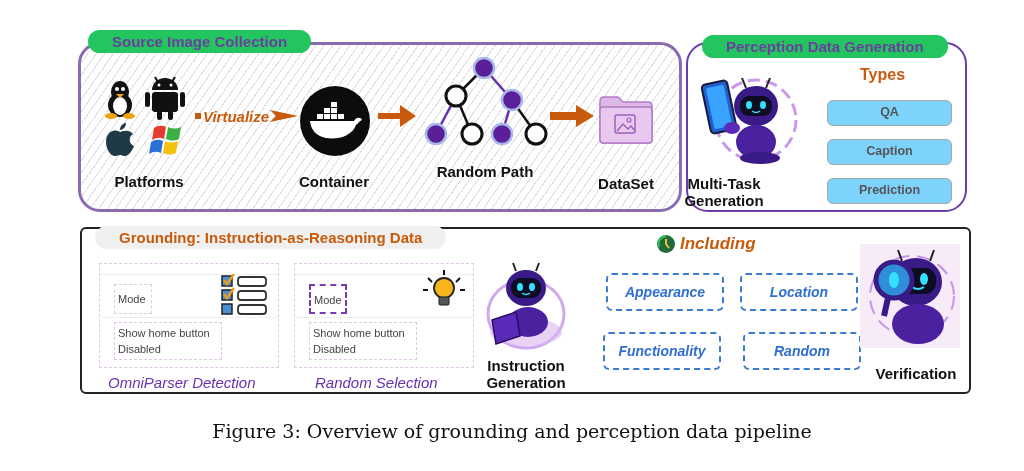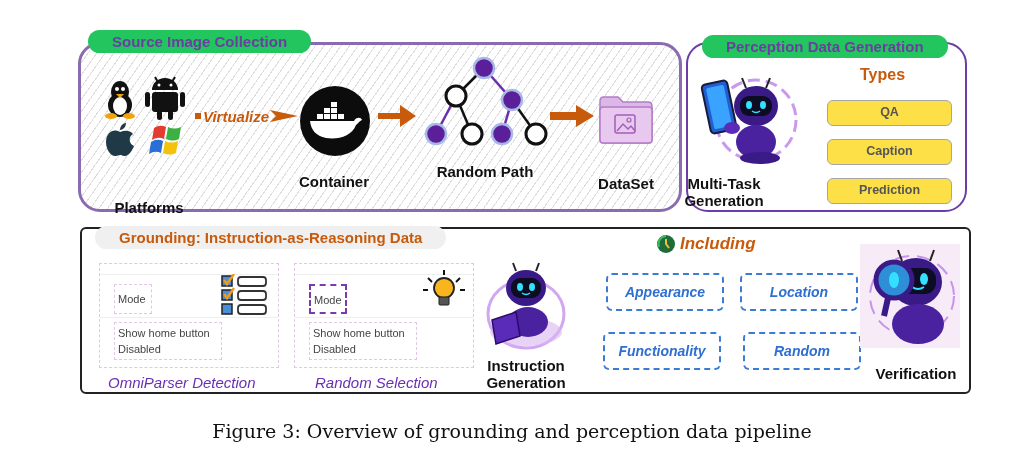--- a/index.html
+++ b/index.html
@@ -14,21 +14,21 @@
 
   
   #perc-panel { left: 686px; top: 42px; width: 281px; height: 170px; border: 2.5px solid #6a3ea6; border-radius: 22px; box-sizing: border-box; background: #fff; }
   #perc-tab { left: 702px; top: 35px; color: #6b3fa0; }
 
   
   #grd-panel { left: 80px; top: 227px; width: 891px; height: 167px; border: 2px solid #222; border-radius: 6px; box-sizing: border-box; background:#fff; }
   #grd-tab { left: 95px; top: 226px; color: #c85a0c; background: #f0f0f0; }
 
   .bold-label { position: absolute; font-weight: bold; font-size: 15px; color: #111; text-align: center; line-height: 17px; }
-  .type-btn { position: absolute; left: 827px; width: 125px; height: 26px; border: 1.5px solid #a6a6a6; border-radius: 6px; background: #fde047; box-sizing: border-box; font-weight: bold; font-size: 12.5px; color: #555; text-align:center; line-height: 23px; }
+  .type-btn { position: absolute; left: 827px; width: 125px; height: 26px; border: 1.5px solid #a6a6a6; border-radius: 6px; background: #7dd3fc; box-sizing: border-box; font-weight: bold; font-size: 12.5px; color: #555; text-align:center; line-height: 23px; }
 
   .mock { position: absolute; width: 180px; height: 105px; border: 1.5px dashed #e2c6e6; box-sizing: border-box; background:#fff; }
   .mock .hr { position:absolute; left:0; right:0; height:1px; background:#eee; }
   .mock .mode { position:absolute; left: 14px; top: 20px; width: 38px; height: 30px; border: 1.5px dashed #e2c6e6; font-size: 11px; color:#444; line-height: 28px; padding-left: 3px; box-sizing: border-box; }
   .mock .mode.sel { border: 2px dashed #7b3bb0; }
   .mock .show { position:absolute; left: 14px; top: 58px; width: 108px; height: 38px; border: 1.5px dashed #e2c6e6; font-size: 11px; color:#444; line-height: 16px; padding: 2px 3px; box-sizing: border-box; }
 
   .purple-italic { position:absolute; font-weight:normal; font-style: italic; color: #6a2fb0; font-size: 15px; }
   .dashed-chip { position:absolute; width: 118px; height: 38px; border: 2px dashed #3a7bd5; border-radius: 6px; box-sizing: border-box; color: #2f6fd1; font-weight: bold; font-style: italic; font-size: 14px; text-align:center; line-height: 34px; }
 
@@ -124,21 +124,21 @@
 </svg>
 
 <svg class="abs" style="left:598px;top:95px" width="56" height="50">
   <path d="M2 6 Q2 2 6 2 L20 2 L25 7 L50 7 Q54 7 54 11 L54 44 Q54 48 50 48 L6 48 Q2 48 2 44 Z" fill="#dcb8e6" stroke="#b47cc6" stroke-width="1.5"></path>
   <rect x="2" y="12" width="52" height="36" rx="3" fill="#e9c8f0" stroke="#b47cc6" stroke-width="1.5"></rect>
   <rect x="17" y="20" width="20" height="18" rx="2" fill="none" stroke="#a060b8" stroke-width="1.5"></rect>
   <circle cx="31" cy="25" r="2" fill="none" stroke="#a060b8" stroke-width="1.2"></circle>
   <path d="M19 36 L25 29 L30 34 L33 31 L37 36" fill="none" stroke="#a060b8" stroke-width="1.5"></path>
 </svg>
 
-<div class="bold-label" style="left:108px;top:173px;width:82px;margin-top:26px;">Platforms</div>
+<div class="bold-label" style="left:108px;top:173px;width:82px;">Platforms</div>
 <div class="bold-label" style="left:288px;top:173px;width:92px;">Container</div>
 <div class="bold-label" style="left:425px;top:163px;width:120px;">
   <div>Random Path</div>
 </div>
 <div class="bold-label" style="left:588px;top:175px;width:76px;">DataSet</div>
 
 <div id="perc-panel" class="abs"></div>
 <div id="perc-tab" class="tab-label">Perception Data Generation</div>
 
 <svg class="abs" style="left:700px;top:72px" width="100" height="96">

